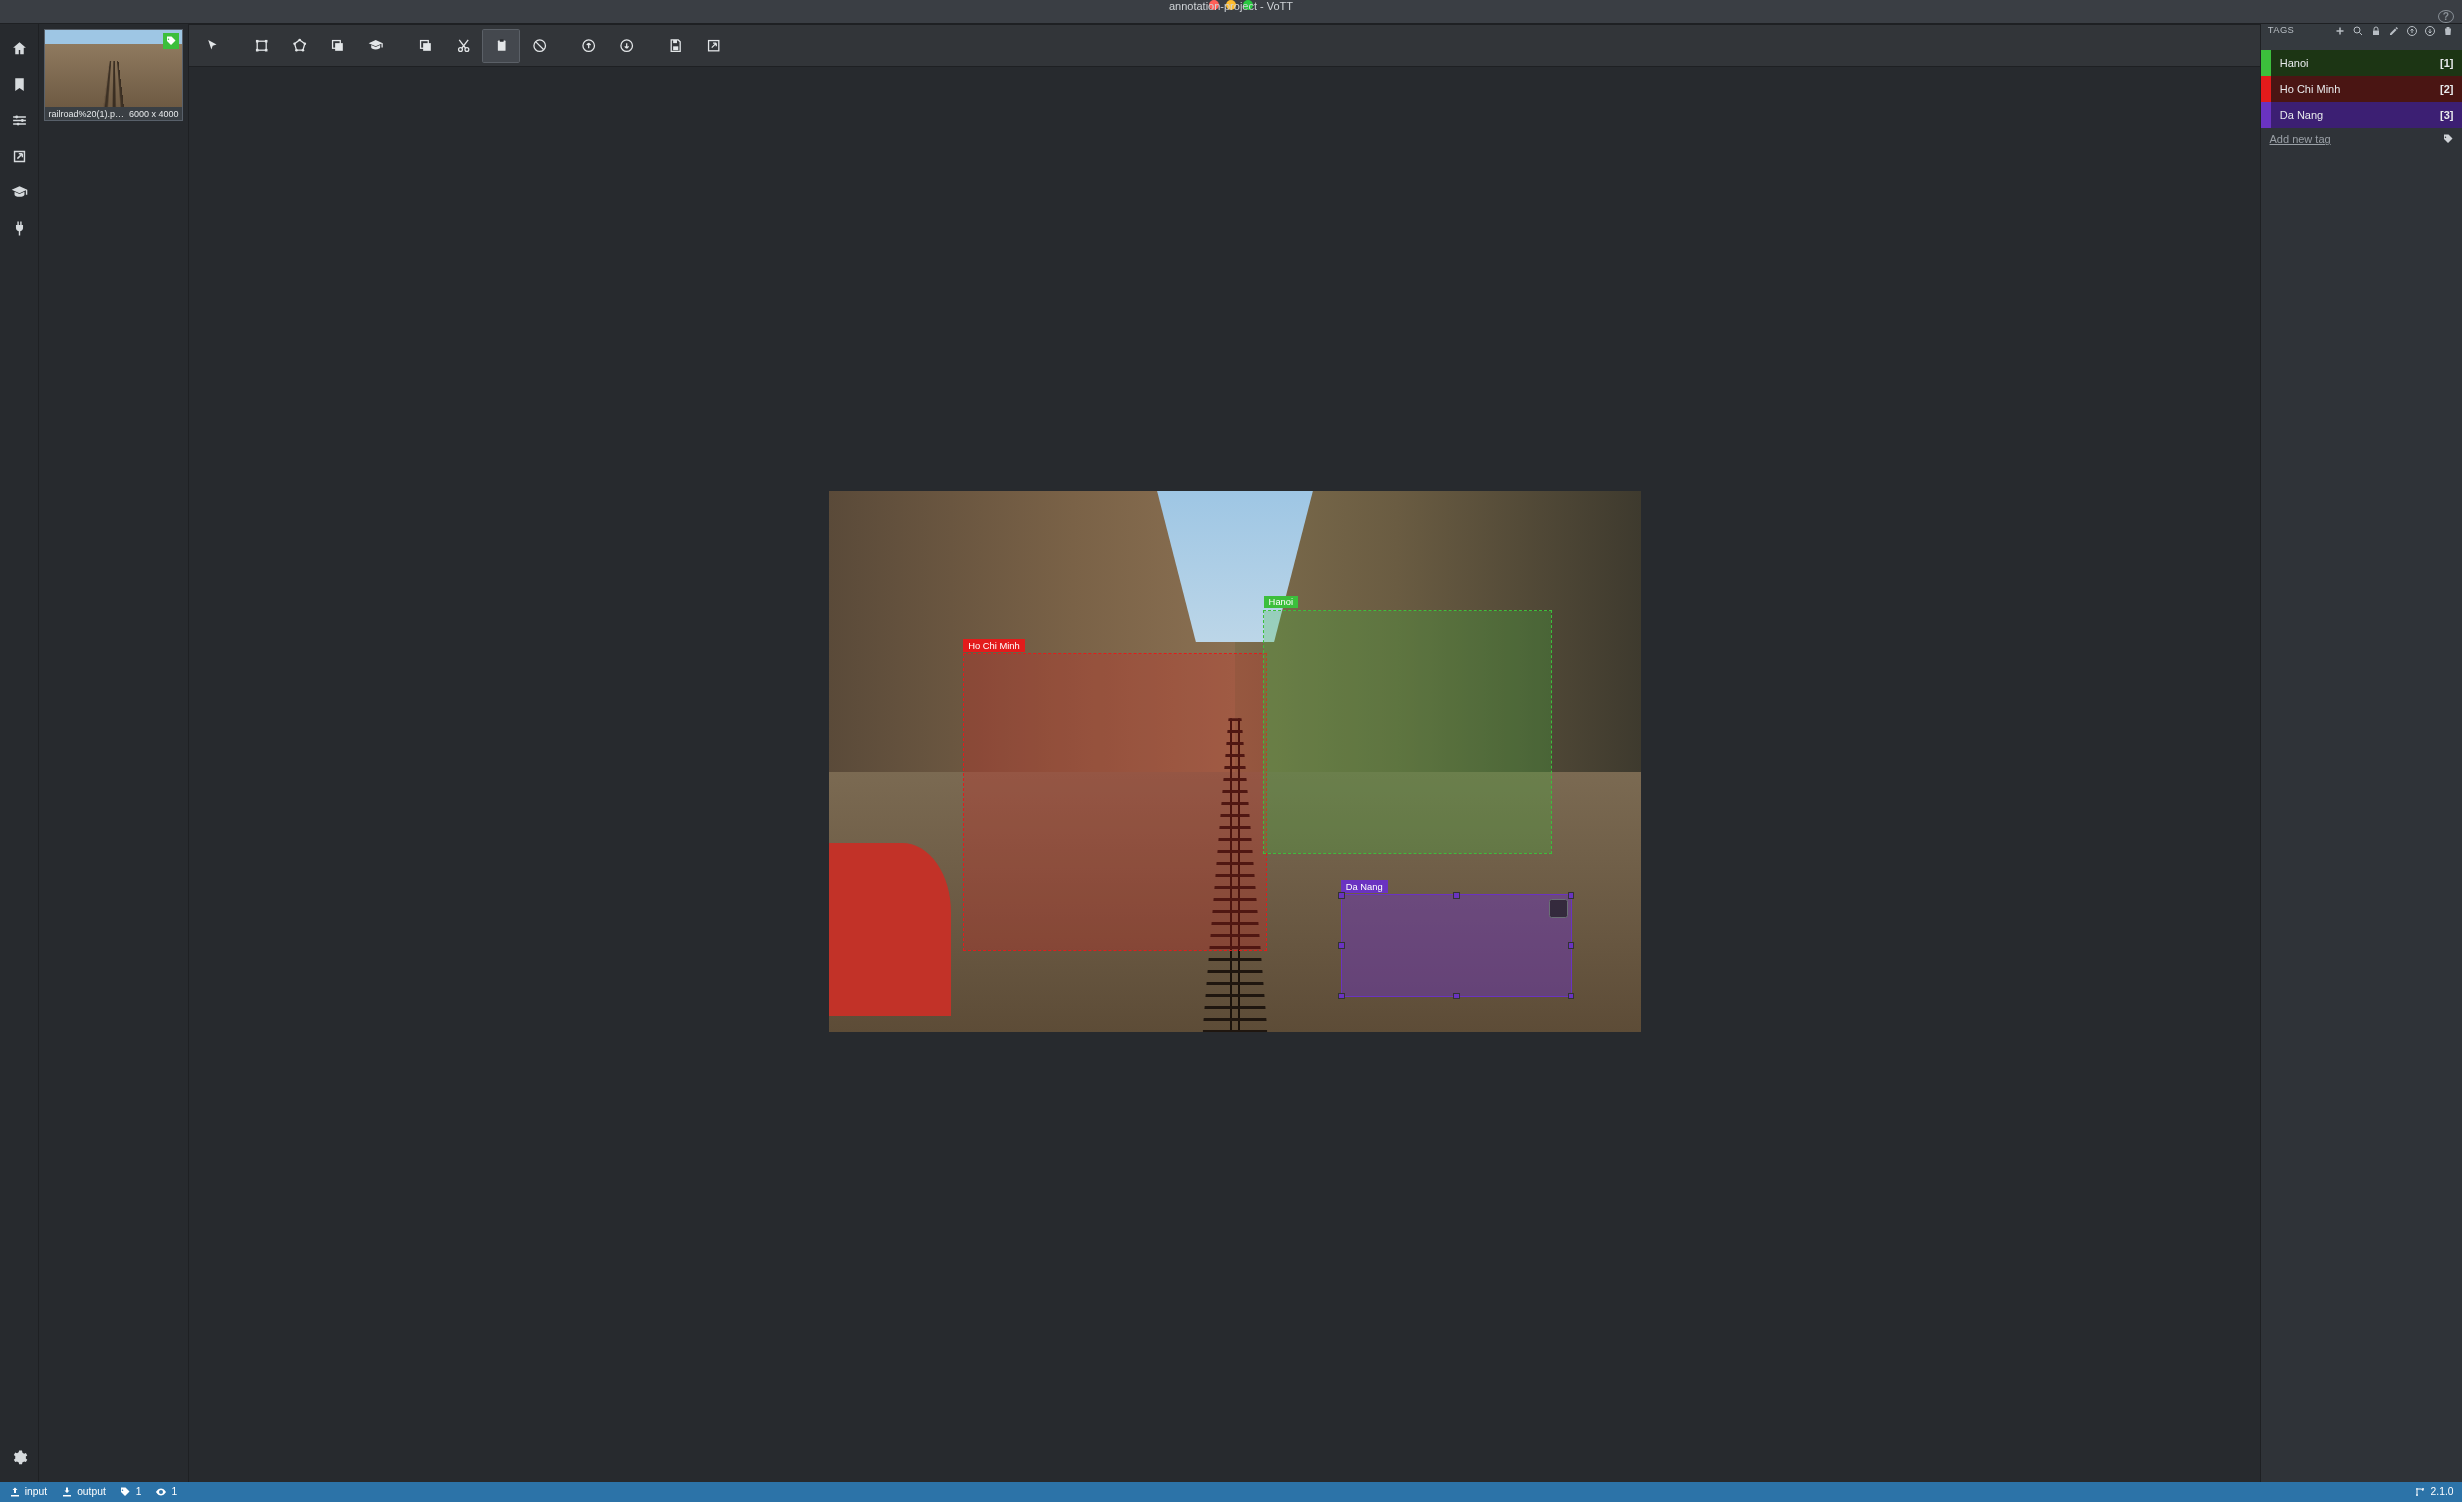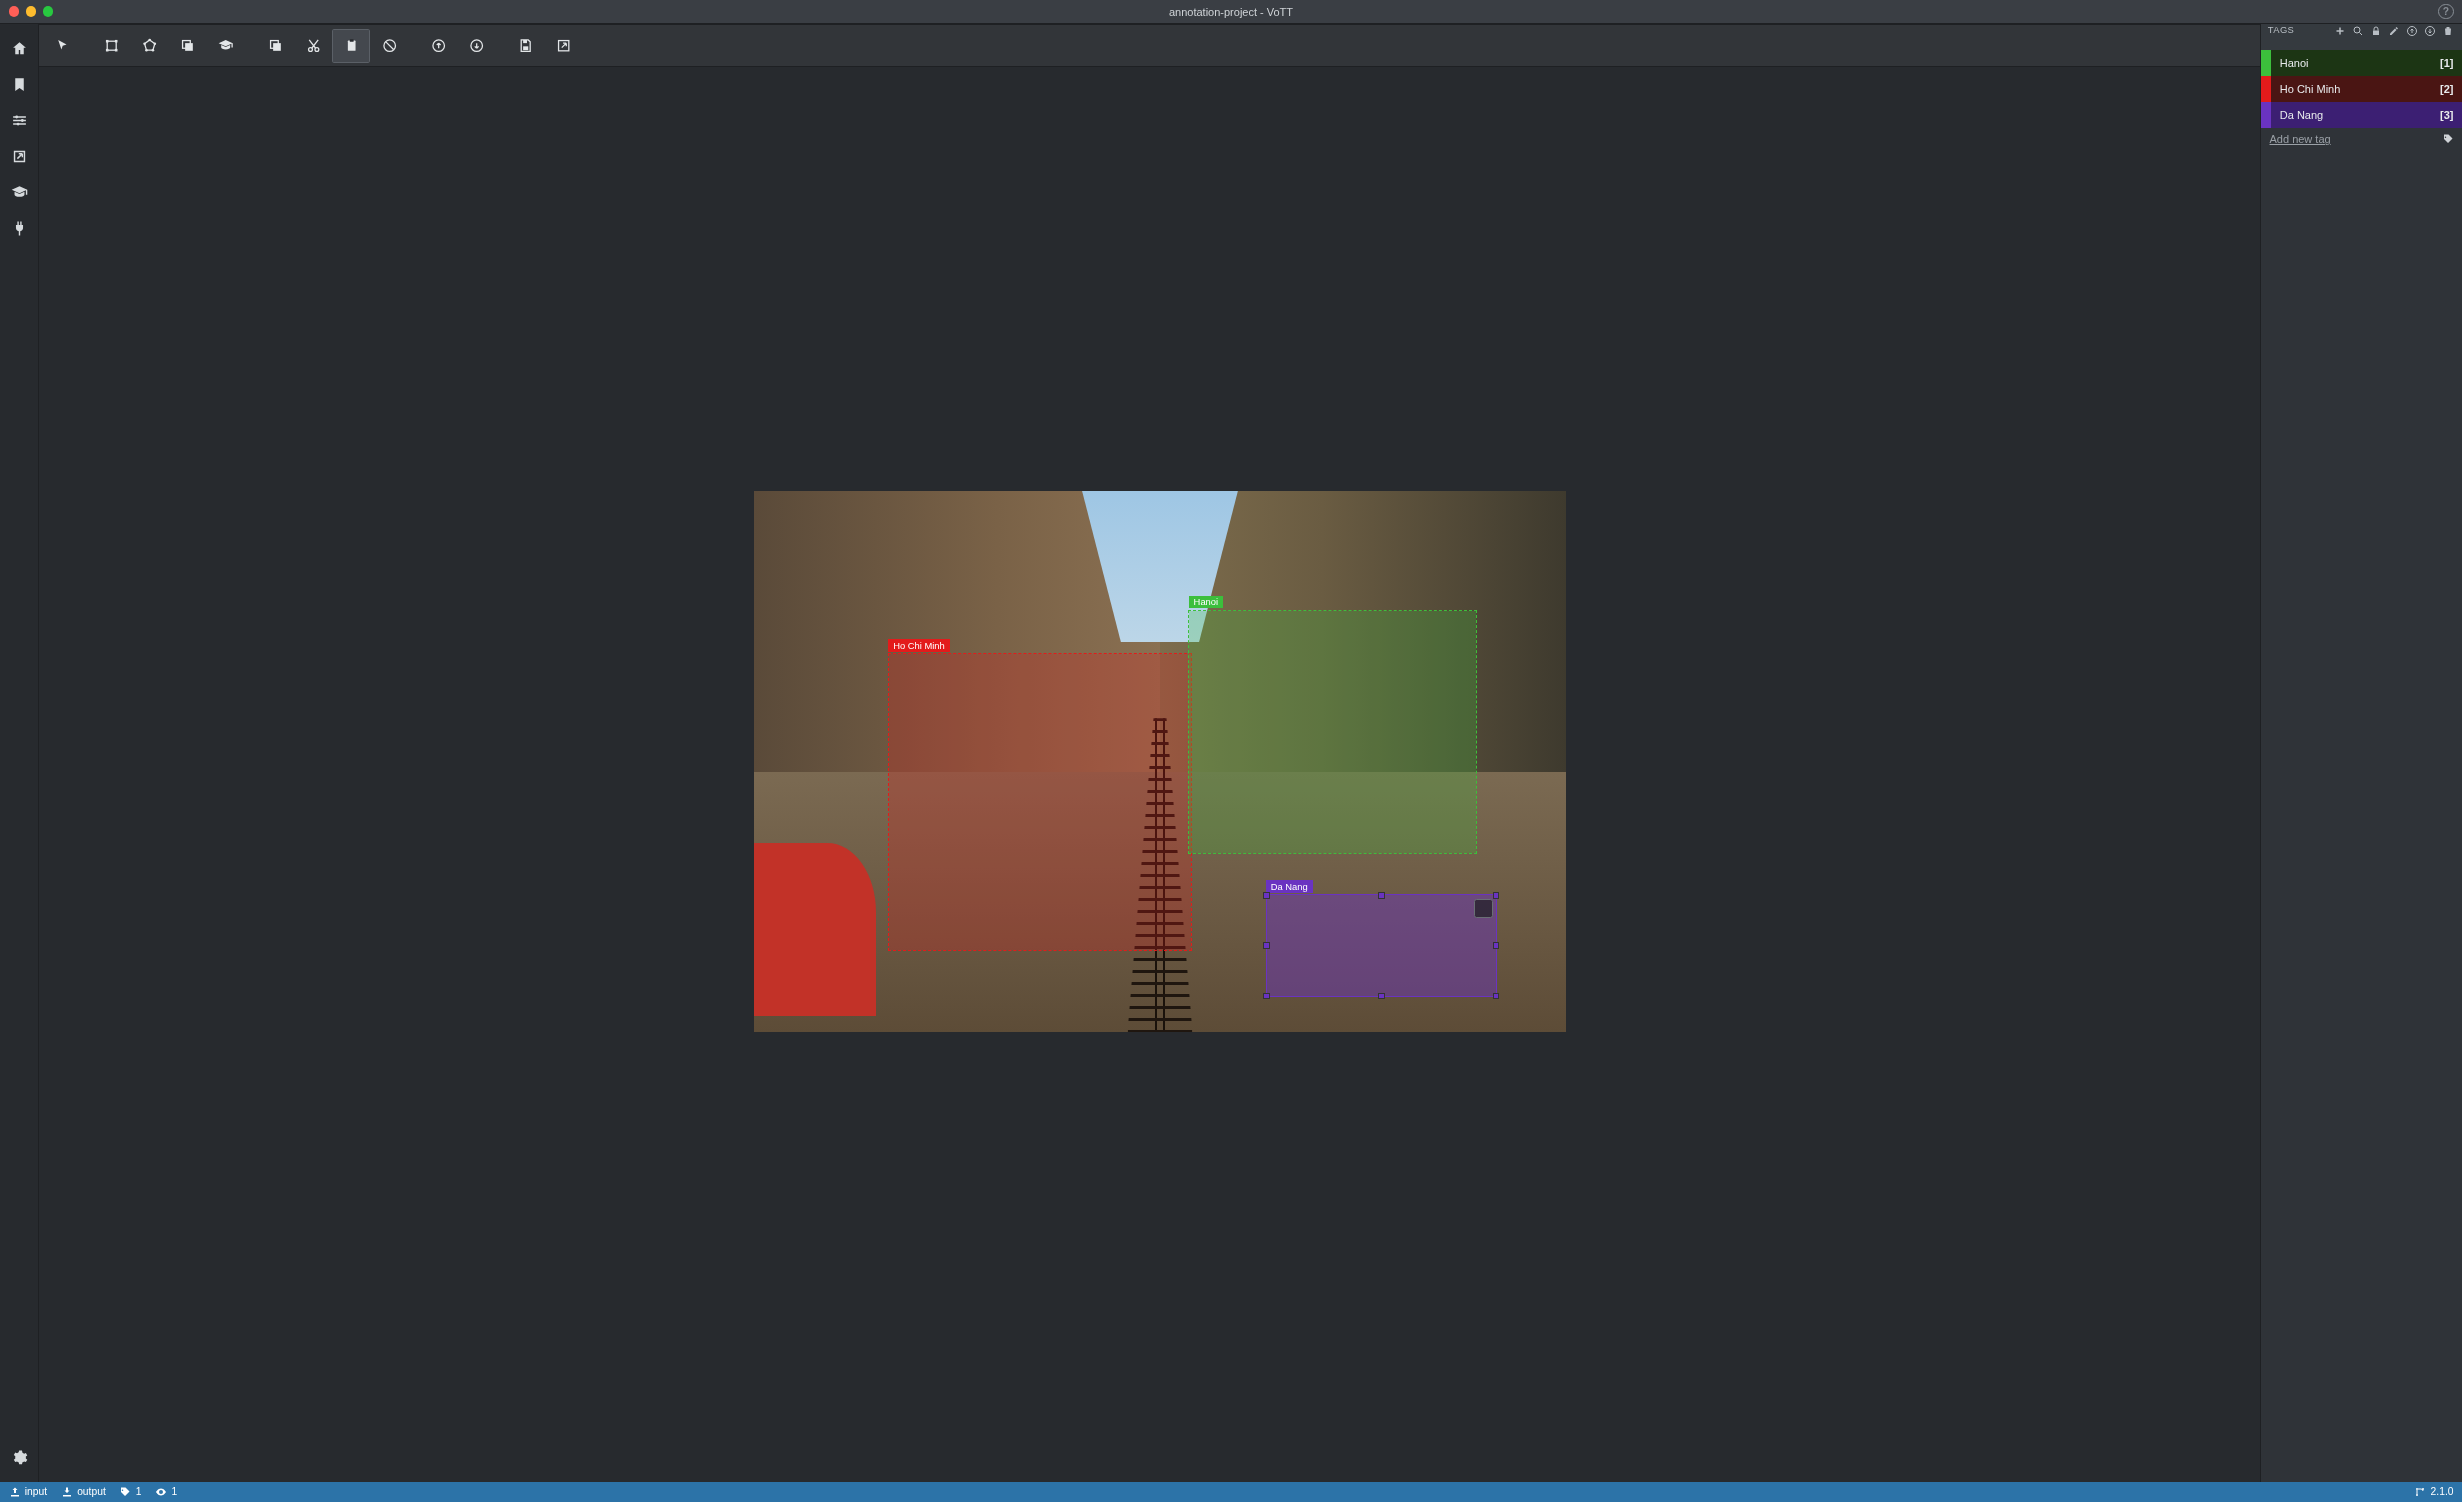--- a/index.html
+++ b/index.html
@@ -28,20 +28,21 @@
 
   
   .titlebar {
     height: 24px;
     background: var(--bg-titlebar);
     display: flex;
     align-items: center;
     padding: 0 8.5px;
     position: relative;
     border-bottom: 0.9px solid var(--border-dark);
+    flex-direction: column;
   }
   .traffic-lights { display:flex; gap:6.8px; }
   .traffic-light { width:10.3px; height:10.3px; border-radius:50%; }
   .tl-red { background:#ff5f57; }
   .tl-yellow { background:#febc2e; }
   .tl-green { background:#28c840; }
   .titlebar-title {
     position:absolute; left:50%; transform:translateX(-50%);
     color:#cfd3d7; font-size:11px;
   }
@@ -291,20 +292,35 @@
         </svg>
     </div>
     <div class="spacer"></div>
     <div class="icon-btn">
       <svg class="icon lg" viewBox="0 0 24 24">
           <path d="M12 8a4 4 0 1 0 0 8 4 4 0 0 0 0-8zm9 4a7.9 7.9 0 0 0-.1-1.3l2.1-1.6-2-3.5-2.5 1a7.7 7.7 0 0 0-2.3-1.3L15.5 2h-4l-.7 2.7A7.7 7.7 0 0 0 8.5 6l-2.5-1-2 3.5 2.1 1.6A7.9 7.9 0 0 0 6 12c0 .4 0 .9.1 1.3L4 15l2 3.5 2.5-1c.7.6 1.5 1 2.3 1.3l.7 2.7h4l.7-2.7c.8-.3 1.6-.7 2.3-1.3l2.5 1 2-3.5-2.1-1.6c.1-.4.1-.9.1-1.3z"></path>
         </svg>
     </div>
   </div>
 
+  <div class="thumb-strip">
+    <div class="thumb">
+      <div class="thumb-img">
+        <div class="thumb-tagicon">
+          <svg class="icon sm" viewBox="0 0 24 24">
+              <path fill="#fff" d="M21 11L13 3H4v9l8 8 9-9zM7 7a1.5 1.5 0 1 1 0 3 1.5 1.5 0 0 1 0-3z"></path>
+            </svg>
+        </div>
+      </div>
+      <div class="thumb-caption">
+        <span>railroad%20(1).p…</span>
+        <span>6000 x 4000</span>
+      </div>
+    </div>
+  </div>
 
   <div class="center">
 
     <div class="toolbar">
       <div class="tb-group">
         <div class="tb-btn">
           <svg class="icon" viewBox="0 0 24 24">
               <path d="M5 3l5 15 2-6 6-2z"></path>
             </svg>
         </div>

